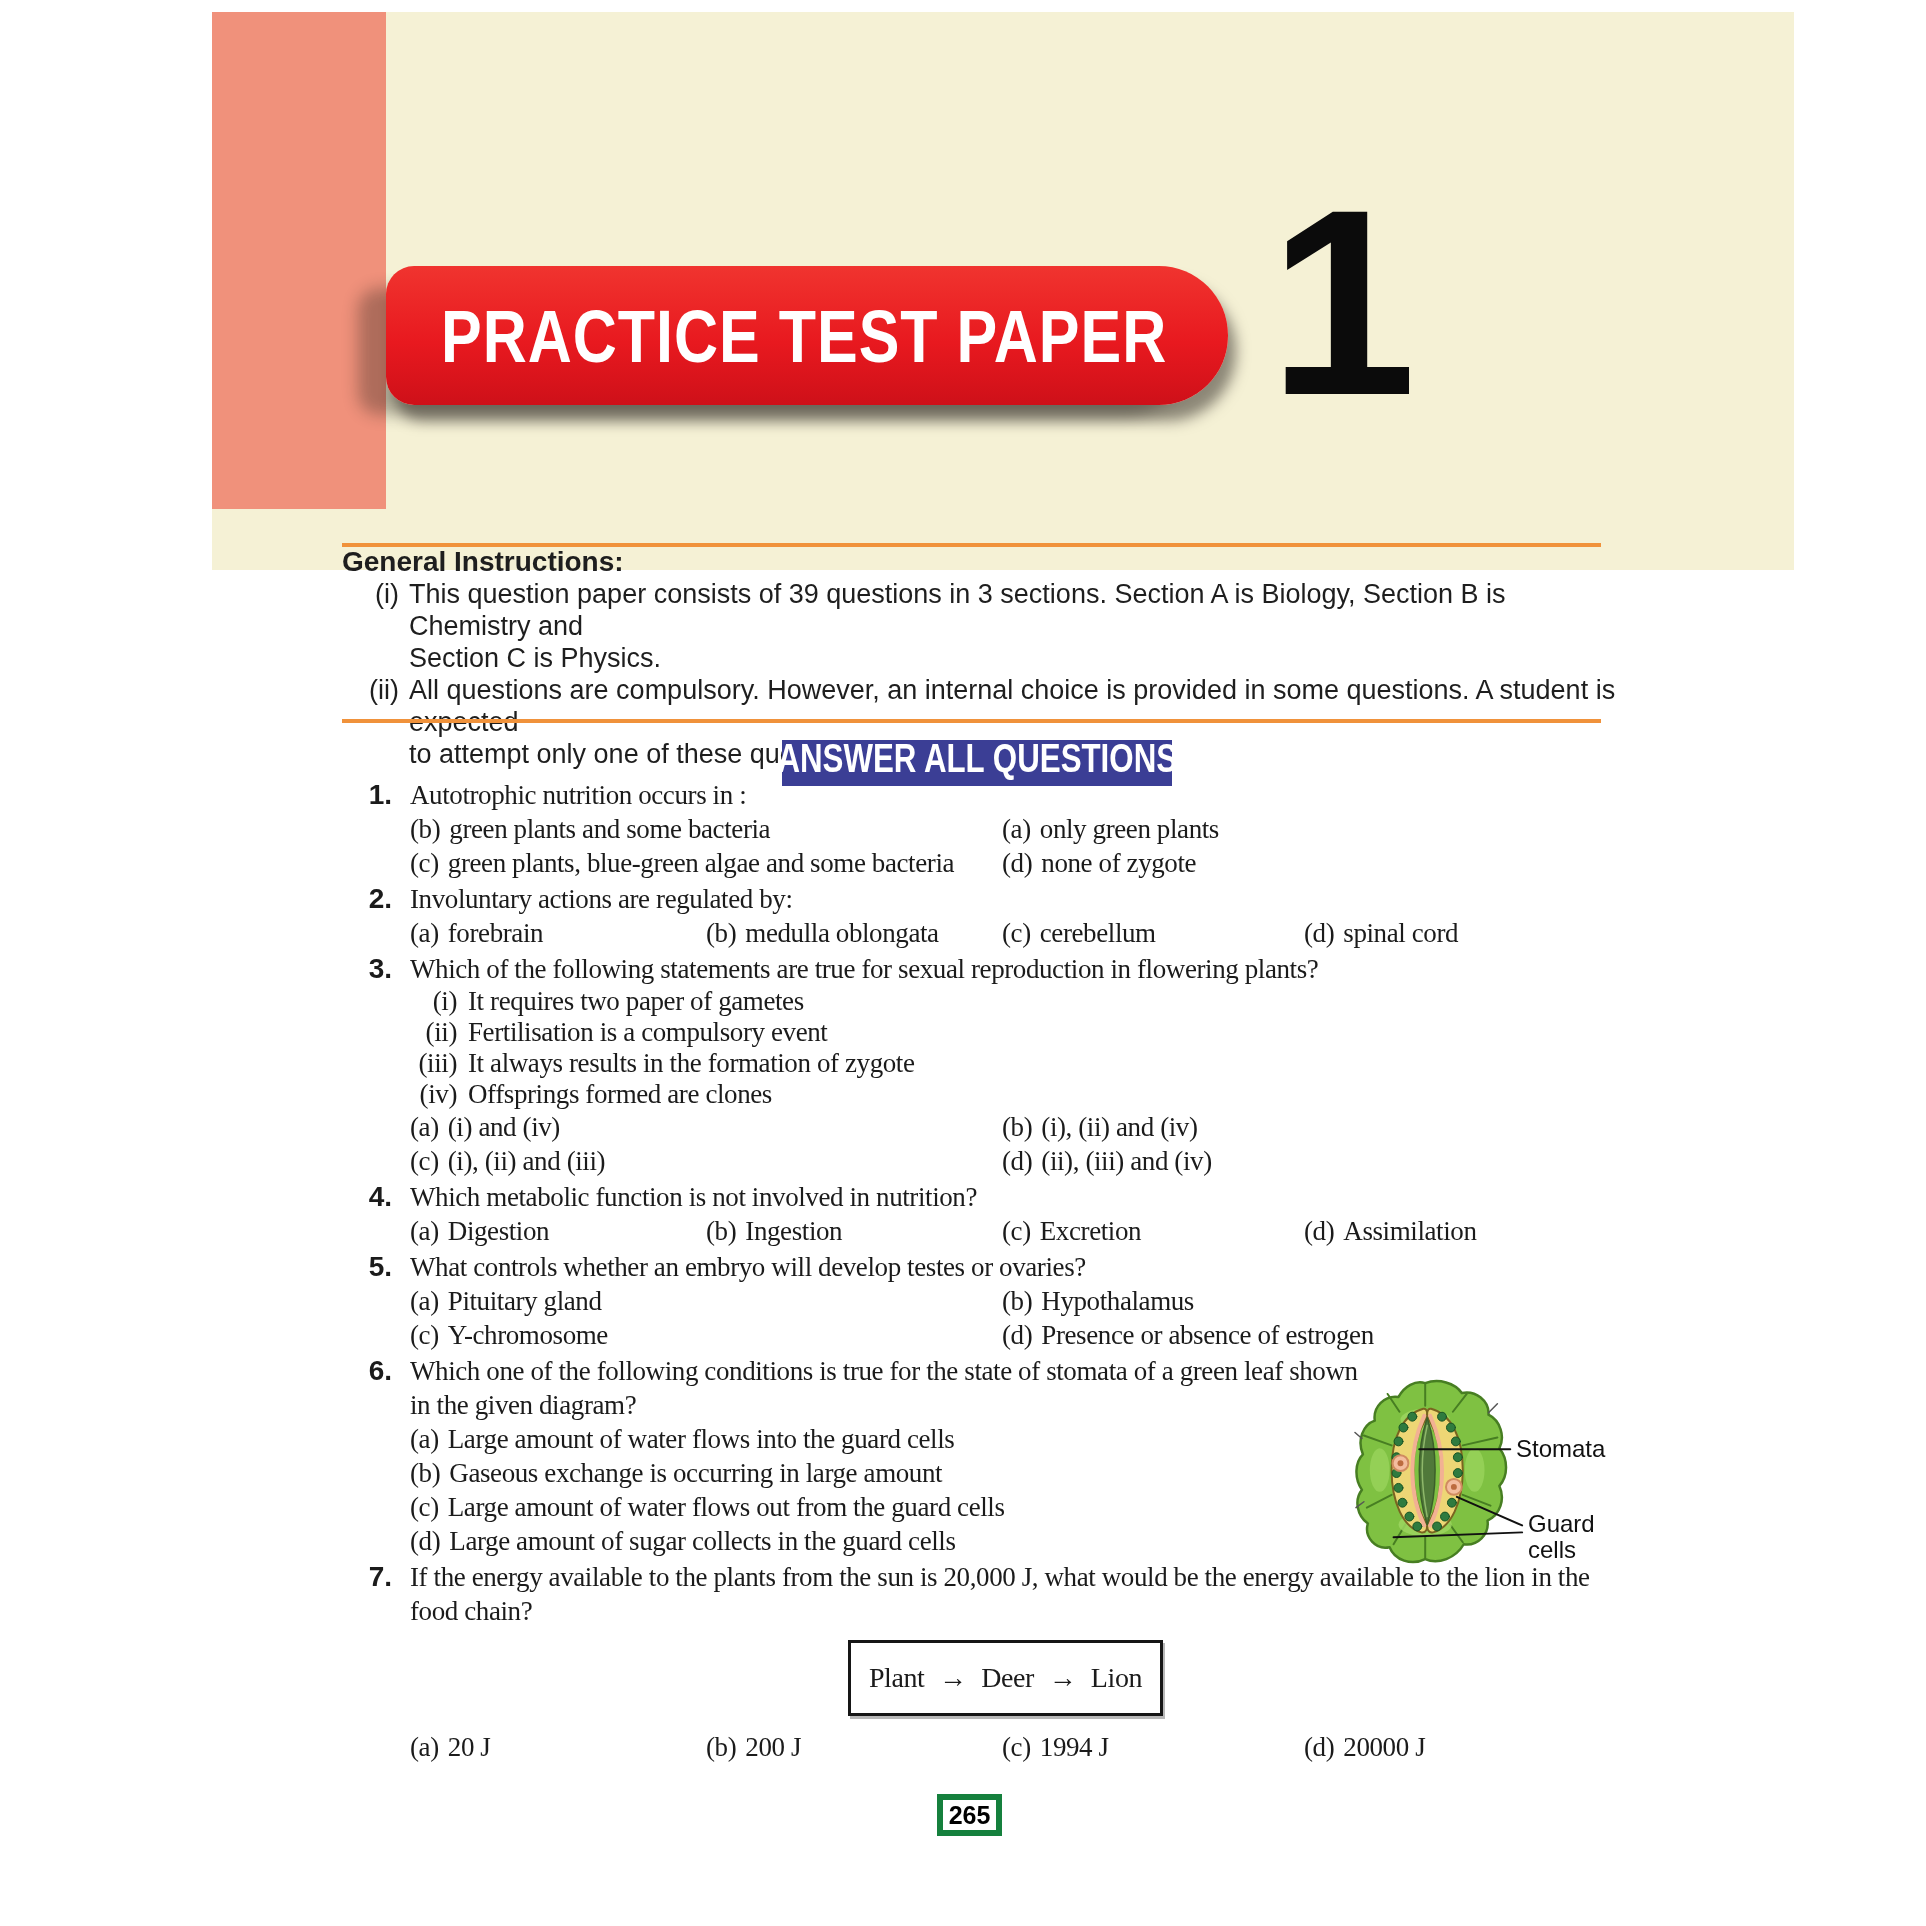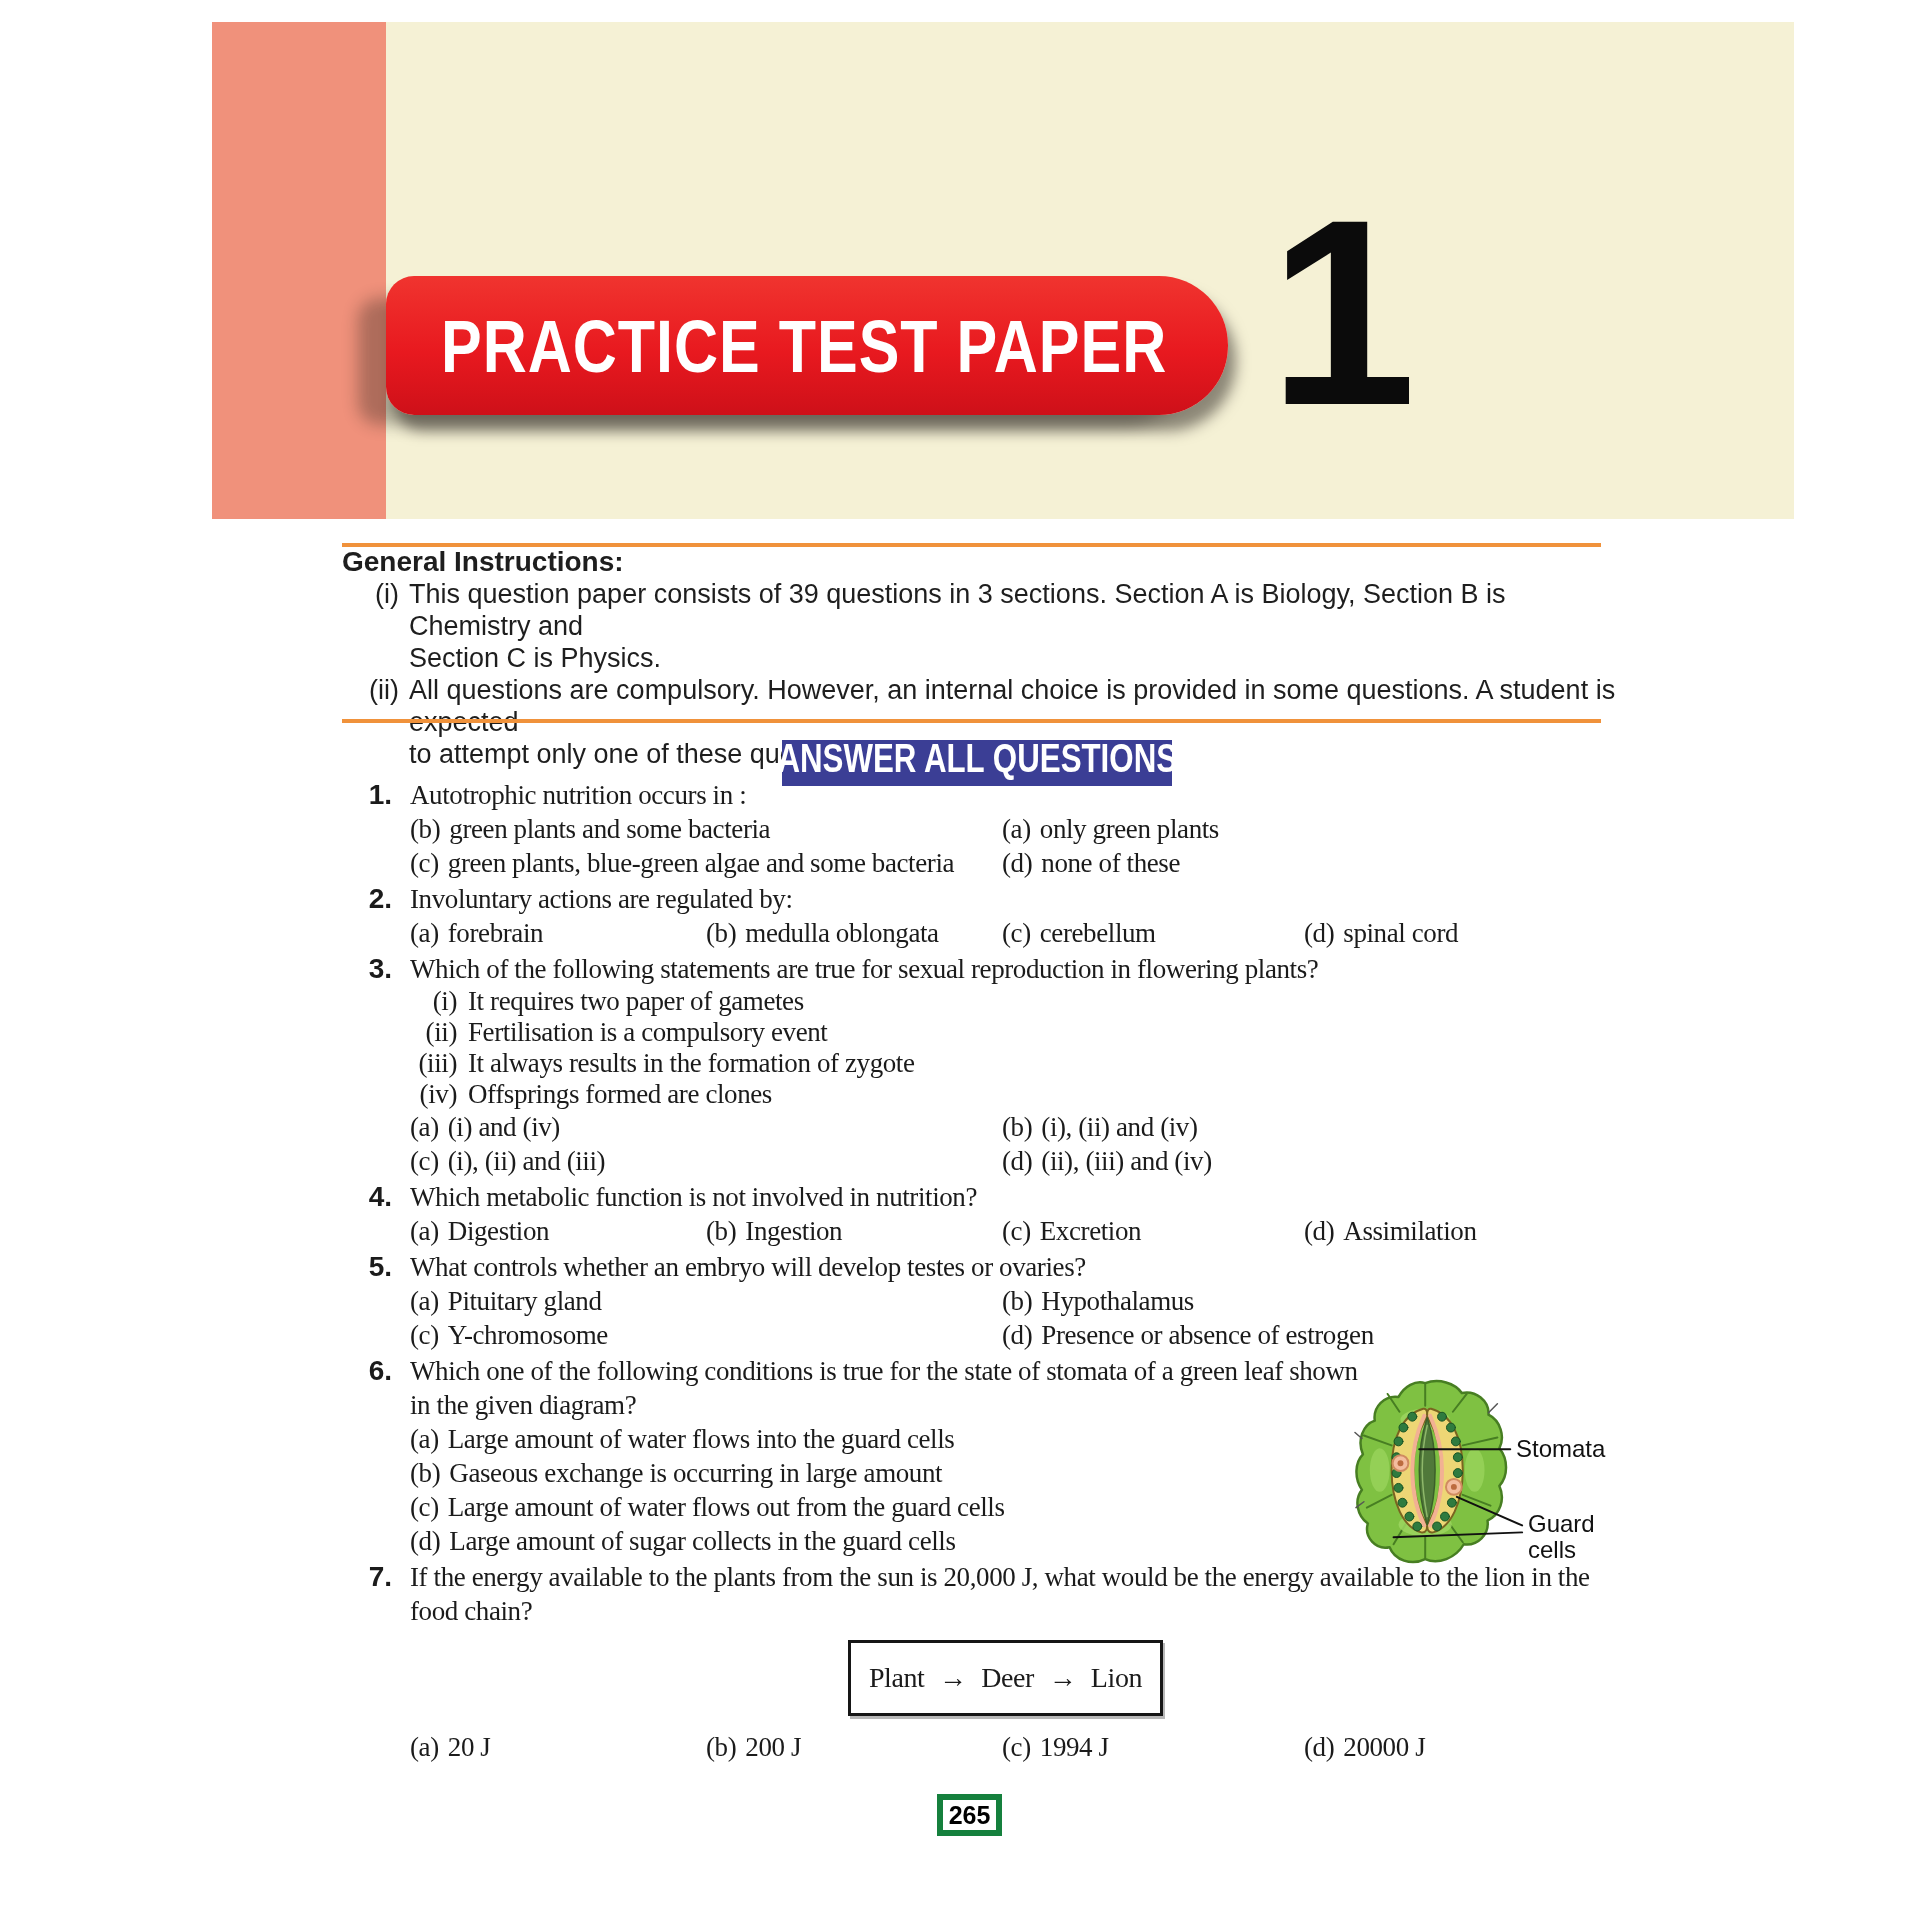--- a/index.html
+++ b/index.html
@@ -1,20 +1,20 @@
 <!DOCTYPE html>
 <html style="--cream: #F5F1D5; --salmon: #F0917B; --banner-red: #E8191F; --badge-blue: #3B3E95; --rule-orange: #F0923B;"><head>
 <meta charset="utf-8">
 <style>
   html,body{margin:0;padding:0;background:#fff;}
   .page{position:relative;width:1927px;height:1927px;background:#ffffff;overflow:hidden;
         font-family:"Liberation Serif",serif;color:#1b1b1b;}
 
   
-  .header{position:absolute;left:212px;top:22px;width:1582px;height:497px;background:var(--cream,#F5F1D5);}
+  .header{position:absolute;left:212px;top:12px;width:1582px;height:558px;background:var(--cream,#F5F1D5);}
   .salmon{position:absolute;left:0;top:0;width:174px;height:497px;background:var(--salmon,#F0917B);}
   .banner{position:absolute;left:174px;top:254px;width:842px;height:139px;box-sizing:border-box;
           background:linear-gradient(180deg,#F0342F 0%,var(--banner-red,#E8191F) 55%,#CE1019 100%);
           border-radius:28px 69px 69px 28px;display:flex;align-items:center;padding-left:55px;
           box-shadow:8px 16px 14px rgba(35,30,25,.5), -34px 16px 16px -6px rgba(35,30,25,.32);}
   .banner-text{color:#fff;font-family:"Liberation Sans",sans-serif;font-weight:700;font-size:61px;
           letter-spacing:1px;white-space:nowrap;transform:scaleY(1.22);transform-origin:left center;}
   .chapter-number{position:absolute;left:1057px;top:158px;font-family:"Liberation Sans",sans-serif;
           font-weight:700;font-size:265px;line-height:1;color:#0b0b0b;}
 
@@ -100,21 +100,21 @@
     <div class="q">
       <div class="qnum">1.</div>
       <div class="qbody">
         <div class="qtext">Autotrophic nutrition occurs in :</div>
         <div class="row row2">
           <div class="opt"><span class="olabel">(b)</span><span>green plants and some bacteria</span></div>
           <div class="opt"><span class="olabel">(a)</span><span>only green plants</span></div>
         </div>
         <div class="row row2">
           <div class="opt"><span class="olabel">(c)</span><span>green plants, blue-green algae and some bacteria</span></div>
-          <div class="opt"><span class="olabel">(d)</span><span>none of these</span></div>
+          <div class="opt"><span class="olabel">(d)</span><span>none of zygote</span></div>
         </div>
       </div>
     </div>
 
     <div class="q">
       <div class="qnum">2.</div>
       <div class="qbody">
         <div class="qtext">Involuntary actions are regulated by:</div>
         <div class="row row4">
           <div class="opt"><span class="olabel">(a)</span><span>forebrain</span></div>

